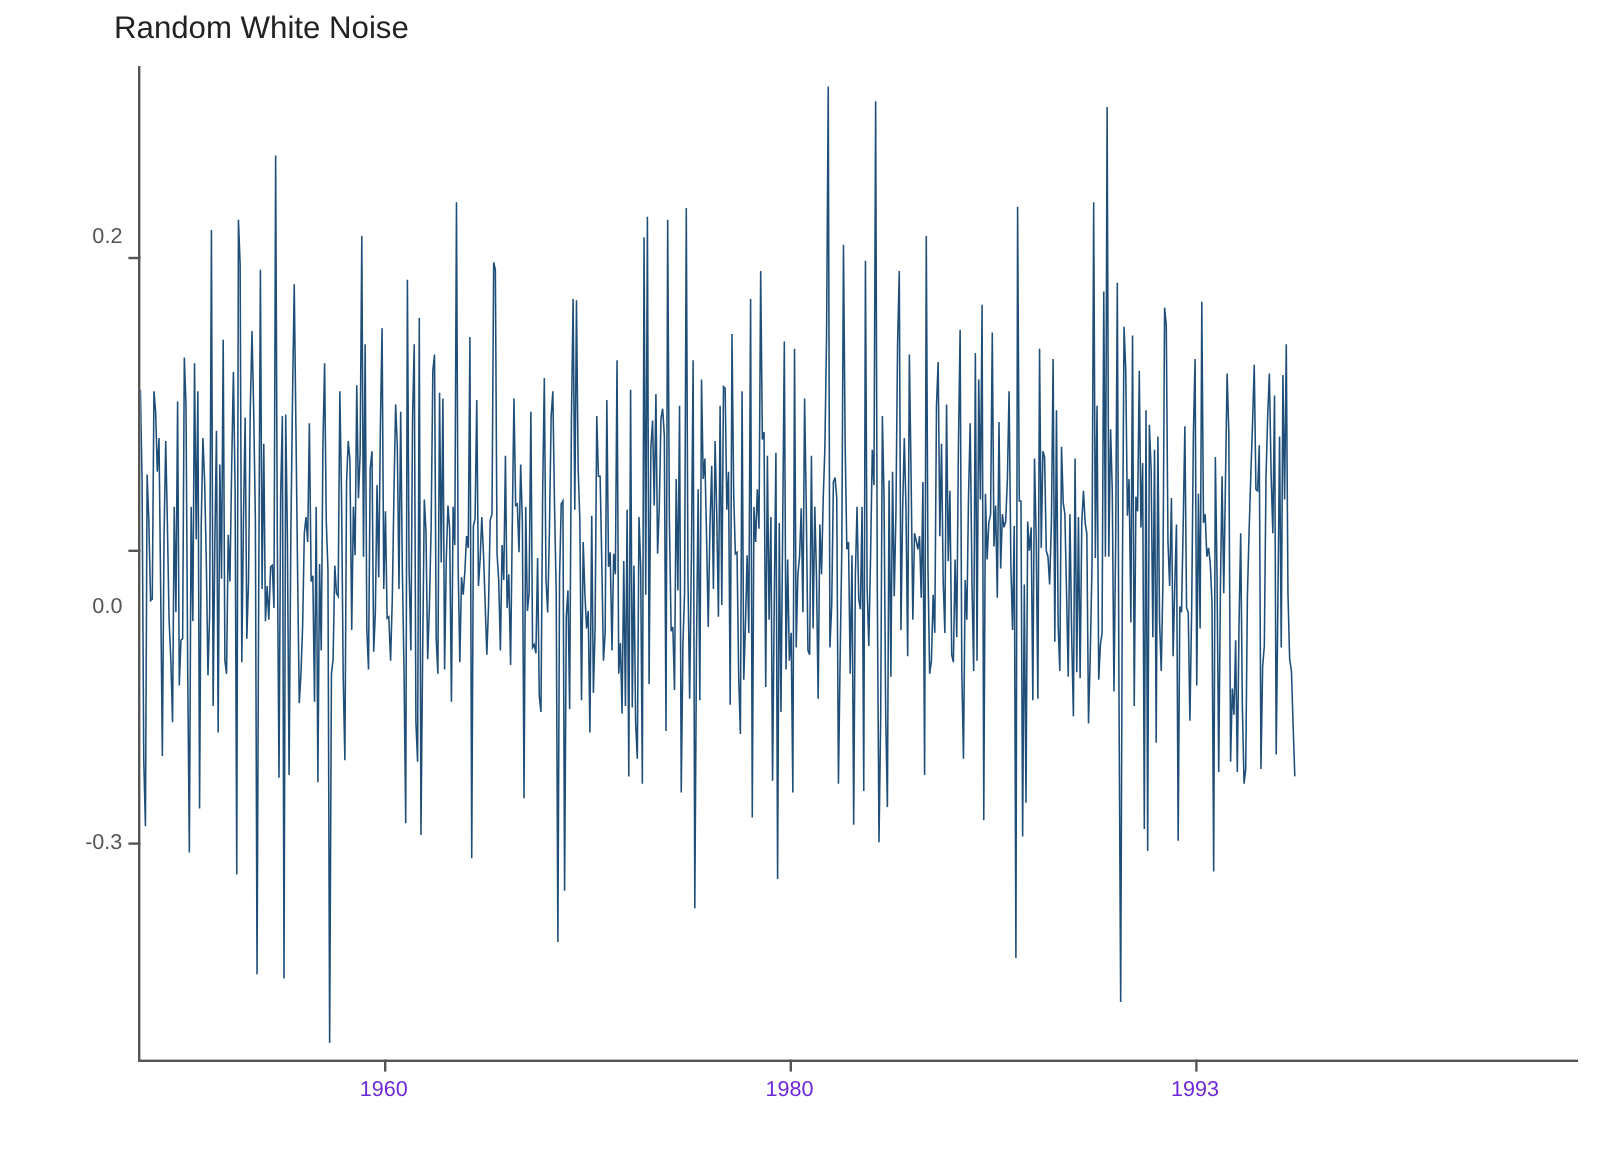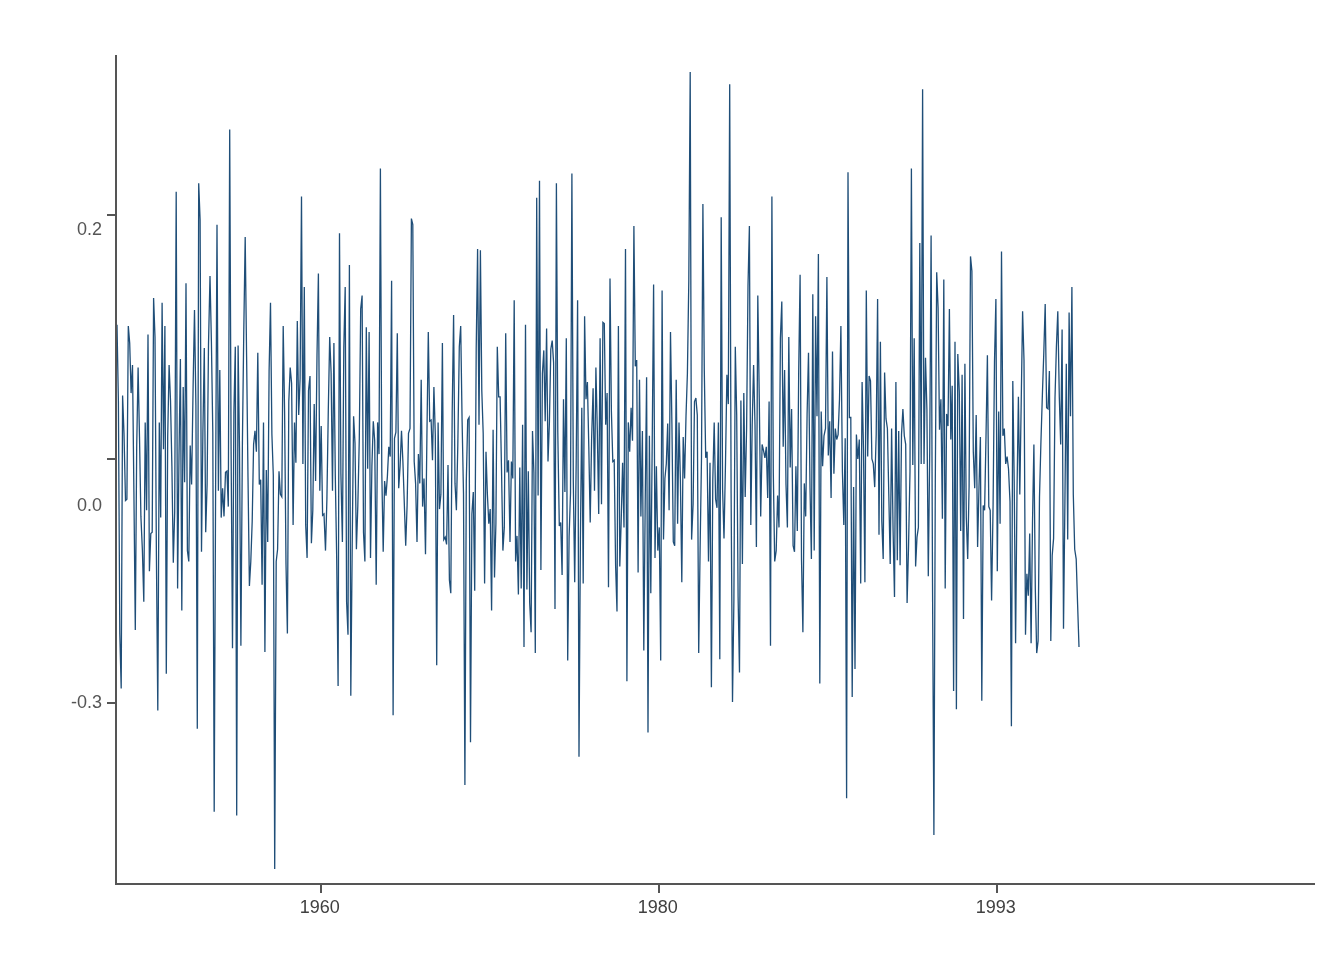--- a/index.html
+++ b/index.html
@@ -55,42 +55,43 @@
     width: 0;
     height: 10px;
     border-left: 2px solid #555;
   }
   .x-label {
     position: absolute;
     bottom: -35px;
     text-align: center;
     transform: translateX(-50%);
     font-size: 18px;
-    color: #404040;
+    color: #6d28d9;
   }
   svg.line {
     position: absolute;
     left: 0;
     top: 0;
   }
 </style>
 </head>
 <body>
 
 <div class="chart-wrap">
+  <div class="title">Random White Noise</div>
   <div class="plot" id="plot">
     <svg class="line" id="svgline" width="1200" height="830">
         <path d="M0.0 269.8 L1.4 346.6 L2.8 578.6 L4.2 633.5 L5.6 340.5 L7.0 378.4 L8.5 445.5 L9.9 444.3 L11.3 271.0 L12.7 288.1 L14.1 338.1 L15.5 310.0 L16.9 437.0 L18.3 574.9 L19.7 391.8 L21.1 312.5 L22.5 382.0 L23.9 461.4 L25.4 495.6 L26.8 546.8 L28.2 367.4 L29.6 455.3 L31.0 279.5 L32.4 516.3 L33.8 478.5 L35.2 477.3 L36.6 242.9 L38.0 282.0 L39.4 500.4 L40.8 655.5 L42.3 367.4 L43.7 462.6 L45.1 247.8 L46.5 394.3 L47.9 271.0 L49.3 618.8 L50.7 382.0 L52.1 310.0 L53.5 345.4 L54.9 411.3 L56.3 507.8 L57.7 456.5 L59.2 136.7 L60.6 533.4 L62.0 400.4 L63.4 303.9 L64.8 555.4 L66.2 332.0 L67.6 427.2 L69.0 228.2 L70.4 495.6 L71.8 506.5 L73.2 390.6 L74.6 429.6 L76.1 332.0 L77.5 255.1 L78.9 350.3 L80.3 673.8 L81.7 128.2 L83.1 164.8 L84.5 496.8 L85.9 377.2 L87.3 292.9 L88.7 477.3 L90.1 429.6 L91.5 289.3 L93.0 220.9 L94.4 286.8 L95.8 377.2 L97.2 756.8 L98.6 434.5 L100.0 169.7 L101.4 435.8 L102.8 314.9 L104.2 462.6 L105.6 433.3 L107.0 461.4 L108.5 417.4 L109.9 416.2 L111.3 451.6 L112.7 74.5 L114.1 395.5 L115.5 593.2 L116.9 357.6 L118.3 291.7 L119.7 760.4 L121.1 290.5 L122.5 393.0 L123.9 590.8 L125.4 388.1 L126.8 274.6 L128.2 181.9 L129.6 301.5 L131.0 422.3 L132.4 531.0 L133.8 506.5 L135.2 466.3 L136.6 389.4 L138.0 375.9 L139.4 396.7 L140.8 297.8 L142.3 429.6 L143.7 424.8 L145.1 529.7 L146.5 367.4 L147.9 596.9 L149.3 415.0 L150.7 487.0 L152.1 316.1 L153.5 247.8 L154.9 379.6 L156.3 419.9 L157.7 814.1 L159.2 506.5 L160.6 494.3 L162.0 416.2 L163.4 439.4 L164.8 441.9 L166.2 271.0 L167.6 356.4 L169.0 509.0 L170.4 578.6 L171.8 346.6 L173.2 312.5 L174.6 328.3 L176.1 469.9 L177.5 367.4 L178.9 407.7 L180.3 266.1 L181.7 360.1 L183.1 323.5 L184.5 141.6 L185.9 408.9 L187.3 231.9 L188.7 469.9 L190.1 502.9 L191.5 335.7 L193.0 321.0 L194.4 488.2 L195.8 455.3 L197.2 349.1 L198.6 426.0 L200.0 300.3 L201.4 218.5 L202.8 435.8 L204.2 371.1 L205.6 460.2 L207.0 458.9 L208.5 495.6 L209.9 444.3 L211.3 355.2 L212.7 282.0 L214.1 317.4 L215.5 435.8 L216.9 288.1 L218.3 421.1 L219.7 504.1 L221.1 631.0 L222.5 178.2 L223.9 418.7 L225.4 487.0 L226.8 292.9 L228.2 231.9 L229.6 546.8 L231.0 579.8 L232.4 209.9 L233.8 640.8 L235.2 490.7 L236.6 361.3 L238.0 388.1 L239.4 494.3 L240.8 451.6 L242.3 383.3 L243.7 253.9 L245.1 240.5 L246.5 477.3 L247.9 506.5 L249.3 272.2 L250.7 413.8 L252.1 277.1 L253.5 502.9 L254.9 411.3 L256.3 366.2 L257.7 385.7 L259.2 529.7 L260.6 367.4 L262.0 399.1 L263.4 113.5 L264.8 417.4 L266.2 496.8 L267.6 426.0 L269.0 440.6 L270.4 421.1 L271.8 391.8 L273.2 401.6 L274.6 225.8 L276.1 660.3 L277.5 383.3 L278.9 377.2 L280.3 278.3 L281.7 433.3 L283.1 411.3 L284.5 375.9 L285.9 406.5 L287.3 448.0 L288.7 490.7 L290.1 450.4 L291.5 378.4 L293.0 373.5 L294.4 163.6 L295.8 169.7 L297.2 406.5 L298.6 428.4 L300.0 487.0 L301.4 399.1 L302.8 428.4 L304.2 324.7 L305.6 451.6 L307.0 423.5 L308.5 499.2 L309.9 382.0 L311.3 277.1 L312.7 366.2 L314.1 365.0 L315.5 405.2 L316.9 332.0 L318.3 379.6 L319.7 610.3 L321.1 367.4 L322.5 454.1 L323.9 439.4 L325.4 288.1 L326.8 484.6 L328.2 482.1 L329.6 489.5 L331.0 410.1 L332.4 524.9 L333.8 538.3 L335.2 357.6 L336.6 260.0 L338.0 428.4 L339.4 455.3 L340.8 390.6 L342.3 291.7 L343.7 271.0 L345.1 366.2 L346.5 438.2 L347.9 729.9 L349.3 426.0 L350.7 365.0 L352.1 362.5 L353.5 687.2 L354.9 458.9 L356.3 437.0 L357.7 535.8 L359.2 294.2 L360.6 194.1 L362.0 369.8 L363.4 195.3 L364.8 335.7 L366.2 378.4 L367.6 528.5 L369.0 396.7 L370.4 439.4 L371.8 468.7 L373.2 454.1 L374.6 555.4 L376.1 374.7 L377.5 522.4 L378.9 468.7 L380.3 291.7 L381.7 341.8 L383.1 341.8 L384.5 413.8 L385.9 495.6 L387.3 472.4 L388.7 278.3 L390.1 417.4 L391.5 405.2 L393.0 487.0 L394.4 406.5 L395.8 423.5 L397.2 245.3 L398.6 506.5 L400.0 480.9 L401.4 539.5 L402.8 412.6 L404.2 533.4 L405.6 369.8 L407.0 592.0 L408.5 269.8 L409.9 534.6 L411.3 416.2 L412.7 548.0 L414.1 577.3 L415.5 375.9 L416.9 417.4 L418.3 598.1 L419.7 142.8 L421.1 440.6 L422.5 125.7 L423.9 515.1 L425.4 318.6 L426.8 295.4 L428.2 366.2 L429.6 273.4 L431.0 406.5 L432.4 367.4 L433.8 294.2 L435.2 285.6 L436.6 307.6 L438.0 554.1 L439.4 128.2 L440.8 377.2 L442.3 471.1 L443.7 467.5 L445.1 520.0 L446.5 344.2 L447.9 437.0 L449.3 283.2 L450.7 605.4 L452.1 482.1 L453.5 438.2 L454.9 118.4 L456.3 426.0 L457.7 527.3 L459.2 406.5 L460.6 245.3 L462.0 701.8 L463.4 484.6 L464.8 352.8 L466.2 528.5 L467.6 261.2 L469.0 344.2 L470.4 327.1 L471.8 391.8 L473.2 467.5 L474.6 384.5 L476.1 333.2 L477.5 435.8 L478.9 312.5 L480.3 374.7 L481.7 458.9 L483.1 283.2 L484.5 449.2 L485.9 267.3 L487.3 268.5 L488.7 369.8 L490.1 338.1 L491.5 532.2 L493.0 223.4 L494.4 356.4 L495.8 406.5 L497.2 405.2 L498.6 510.2 L500.0 556.6 L501.4 271.0 L502.8 511.4 L504.2 466.3 L505.6 407.7 L507.0 472.4 L508.5 194.1 L509.9 626.2 L511.3 367.4 L512.7 396.7 L514.1 352.8 L515.5 385.7 L516.9 170.9 L518.3 311.3 L519.7 305.1 L521.1 517.5 L522.5 324.7 L523.9 461.4 L525.4 375.9 L526.8 595.6 L528.2 448.0 L529.6 322.2 L531.0 677.4 L532.4 380.8 L533.8 538.3 L535.2 389.4 L536.6 229.5 L538.0 502.9 L539.4 411.3 L540.8 495.6 L542.3 472.4 L543.7 605.4 L545.1 235.6 L546.5 484.6 L547.9 423.5 L549.3 408.9 L550.7 368.6 L552.1 455.3 L553.5 277.1 L554.9 368.6 L556.3 487.0 L557.7 490.7 L559.2 324.7 L560.6 468.7 L562.0 367.4 L563.4 424.8 L564.8 527.3 L566.2 382.0 L567.6 423.5 L569.0 361.3 L570.4 318.6 L571.8 225.8 L573.2 17.1 L574.6 484.6 L576.1 449.2 L577.5 346.6 L578.9 343.0 L580.3 360.1 L581.7 598.1 L583.1 494.3 L584.5 402.8 L585.9 148.9 L587.3 316.1 L588.7 402.8 L590.1 396.7 L591.5 506.5 L593.0 407.7 L594.4 632.3 L595.8 424.8 L597.2 367.4 L598.6 444.3 L600.0 452.8 L601.4 367.4 L602.8 604.2 L604.2 162.3 L605.6 434.5 L607.0 483.4 L608.5 407.7 L609.9 319.8 L611.3 349.1 L612.7 29.3 L614.1 438.2 L615.5 646.9 L616.9 544.4 L618.3 291.7 L619.7 360.1 L621.1 541.9 L622.5 617.6 L623.9 345.4 L625.4 509.0 L626.8 338.1 L628.2 441.9 L629.6 373.5 L631.0 230.7 L632.4 170.9 L633.8 469.9 L635.2 369.8 L636.6 310.0 L638.0 369.8 L639.4 491.9 L640.8 240.5 L642.3 345.4 L643.7 461.4 L645.1 389.4 L646.5 395.5 L647.9 402.8 L649.3 391.8 L650.7 443.1 L652.1 346.6 L653.5 590.8 L654.9 141.6 L656.3 417.4 L657.7 506.5 L659.2 495.6 L660.6 440.6 L662.0 472.4 L663.4 283.2 L664.8 246.6 L666.2 391.8 L667.6 314.9 L669.0 429.6 L670.4 472.4 L671.8 282.0 L673.2 412.6 L674.6 354.0 L676.1 490.7 L677.5 496.8 L678.9 411.3 L680.3 476.0 L681.7 316.1 L683.1 219.7 L684.5 504.1 L685.9 577.3 L687.3 428.4 L688.7 461.4 L690.1 358.9 L691.5 297.8 L693.0 432.1 L694.4 504.1 L695.8 239.2 L697.2 495.6 L698.6 261.2 L700.0 361.3 L701.4 199.0 L702.8 628.6 L704.2 356.4 L705.6 411.3 L707.0 380.8 L708.5 373.5 L709.9 222.1 L711.3 400.4 L712.7 366.2 L714.1 443.1 L715.5 296.6 L716.9 418.7 L718.3 373.5 L719.7 384.5 L721.1 379.6 L722.5 344.2 L723.9 271.0 L725.4 416.2 L726.8 469.9 L728.2 383.3 L729.6 743.3 L731.0 117.2 L732.4 362.5 L733.8 362.5 L735.2 642.0 L736.6 432.1 L738.0 614.0 L739.4 379.6 L740.8 404.0 L742.3 384.5 L743.7 528.5 L745.1 327.1 L746.5 394.3 L747.9 527.3 L749.3 235.6 L750.7 401.6 L752.1 321.0 L753.5 325.9 L754.9 404.0 L756.3 408.9 L757.7 432.1 L759.2 379.6 L760.6 244.1 L762.0 479.7 L763.4 286.8 L764.8 466.3 L766.2 504.1 L767.6 317.4 L769.0 363.7 L770.4 373.5 L771.8 439.4 L773.2 509.0 L774.6 373.5 L776.1 476.0 L777.5 541.9 L778.9 327.1 L780.3 505.3 L781.7 375.9 L783.1 510.2 L784.5 379.6 L785.9 354.0 L787.3 380.8 L788.7 389.4 L790.1 548.0 L791.5 493.1 L793.0 416.2 L794.4 113.5 L795.8 410.1 L797.2 283.2 L798.6 511.4 L800.0 482.1 L801.4 472.4 L802.8 188.0 L804.2 408.9 L805.6 34.2 L807.0 408.9 L808.5 302.7 L809.9 354.0 L811.3 521.2 L812.7 397.9 L814.1 180.6 L815.5 526.1 L816.9 780.0 L818.3 427.2 L819.7 217.3 L821.1 252.7 L822.5 374.7 L823.9 344.2 L825.4 463.8 L826.8 224.6 L828.2 533.4 L829.6 358.9 L831.0 371.1 L832.4 253.9 L833.8 384.5 L835.2 330.8 L836.6 635.9 L838.0 286.8 L839.4 654.2 L840.8 299.0 L842.3 336.9 L843.7 476.0 L845.1 319.8 L846.5 563.9 L847.9 308.8 L849.3 462.6 L850.7 504.1 L852.1 430.9 L853.5 201.4 L854.9 216.0 L856.3 396.7 L857.7 433.3 L859.2 360.1 L860.6 491.9 L862.0 432.1 L863.4 382.0 L864.8 645.7 L866.2 450.4 L867.6 455.3 L869.0 382.0 L870.4 300.3 L871.8 451.6 L873.2 455.3 L874.6 545.6 L876.1 449.2 L877.5 306.4 L878.9 244.1 L880.3 516.3 L881.7 356.4 L883.1 468.7 L884.5 196.5 L885.9 380.8 L887.3 373.5 L888.7 408.9 L890.1 401.6 L891.5 413.8 L893.0 446.7 L894.4 671.3 L895.8 325.9 L897.2 426.0 L898.6 588.3 L900.0 437.0 L901.4 341.8 L902.8 439.4 L904.2 347.9 L905.6 256.3 L907.0 305.1 L908.5 579.8 L909.9 518.8 L911.3 540.7 L912.7 478.5 L914.1 588.3 L915.5 467.5 L916.9 389.4 L918.3 533.4 L919.7 598.1 L921.1 585.9 L922.5 441.9 L923.9 388.1 L925.4 339.3 L926.8 297.8 L928.2 249.0 L929.6 352.8 L931.0 354.0 L932.4 316.1 L933.8 585.9 L935.2 500.4 L936.6 483.4 L938.0 343.0 L939.4 291.7 L940.8 256.3 L942.3 341.8 L943.7 389.4 L945.1 274.6 L946.5 573.7 L947.9 448.0 L949.3 308.8 L950.7 484.6 L952.1 257.5 L953.5 361.3 L954.9 231.9 L956.3 439.4 L957.7 494.3 L959.2 504.1 L960.6 549.3 L962.0 592.0 " fill="none" stroke="#1f4e78" stroke-width="1.3"></path>
       </svg>
   <div class="y-tick" style="top: 646.912px;"></div>
       <div class="y-label" style="top: 646.912px;">-0.3</div>
       <div class="y-tick" style="top: 402.794px;"></div>
       <div class="y-label" style="top: 402.794px; margin-top: 47px;">0.0</div>
       <div class="y-tick" style="top: 158.676px;"></div>
-      <div class="y-label" style="top: 174px;">0.2</div>
+      <div class="y-label" style="top: 142px;">0.2</div>
       <div class="x-tick" style="left: 202.817px;"></div>
       <div class="x-label" style="left: 202.817px;">1960</div>
       <div class="x-tick" style="left: 540.845px;"></div>
       <div class="x-label" style="left: 540.845px;">1980</div>
       <div class="x-tick" style="left: 878.873px;"></div>
       <div class="x-label" style="left: 878.873px;">1993</div>
     </div>
 </div>
 
 </body></html>

